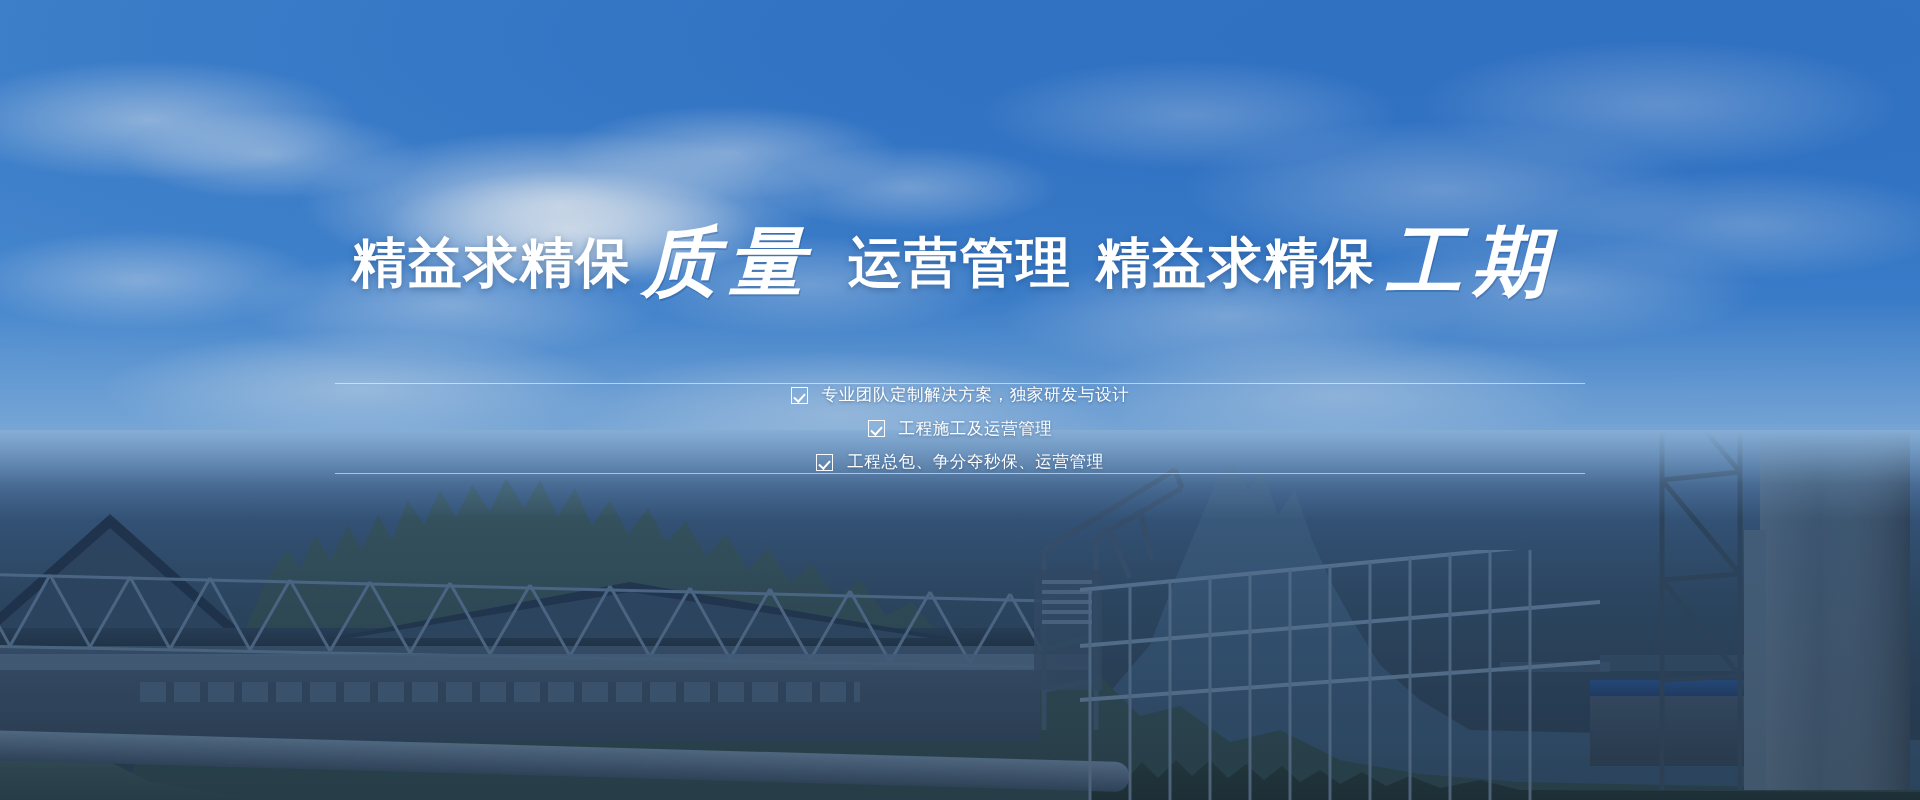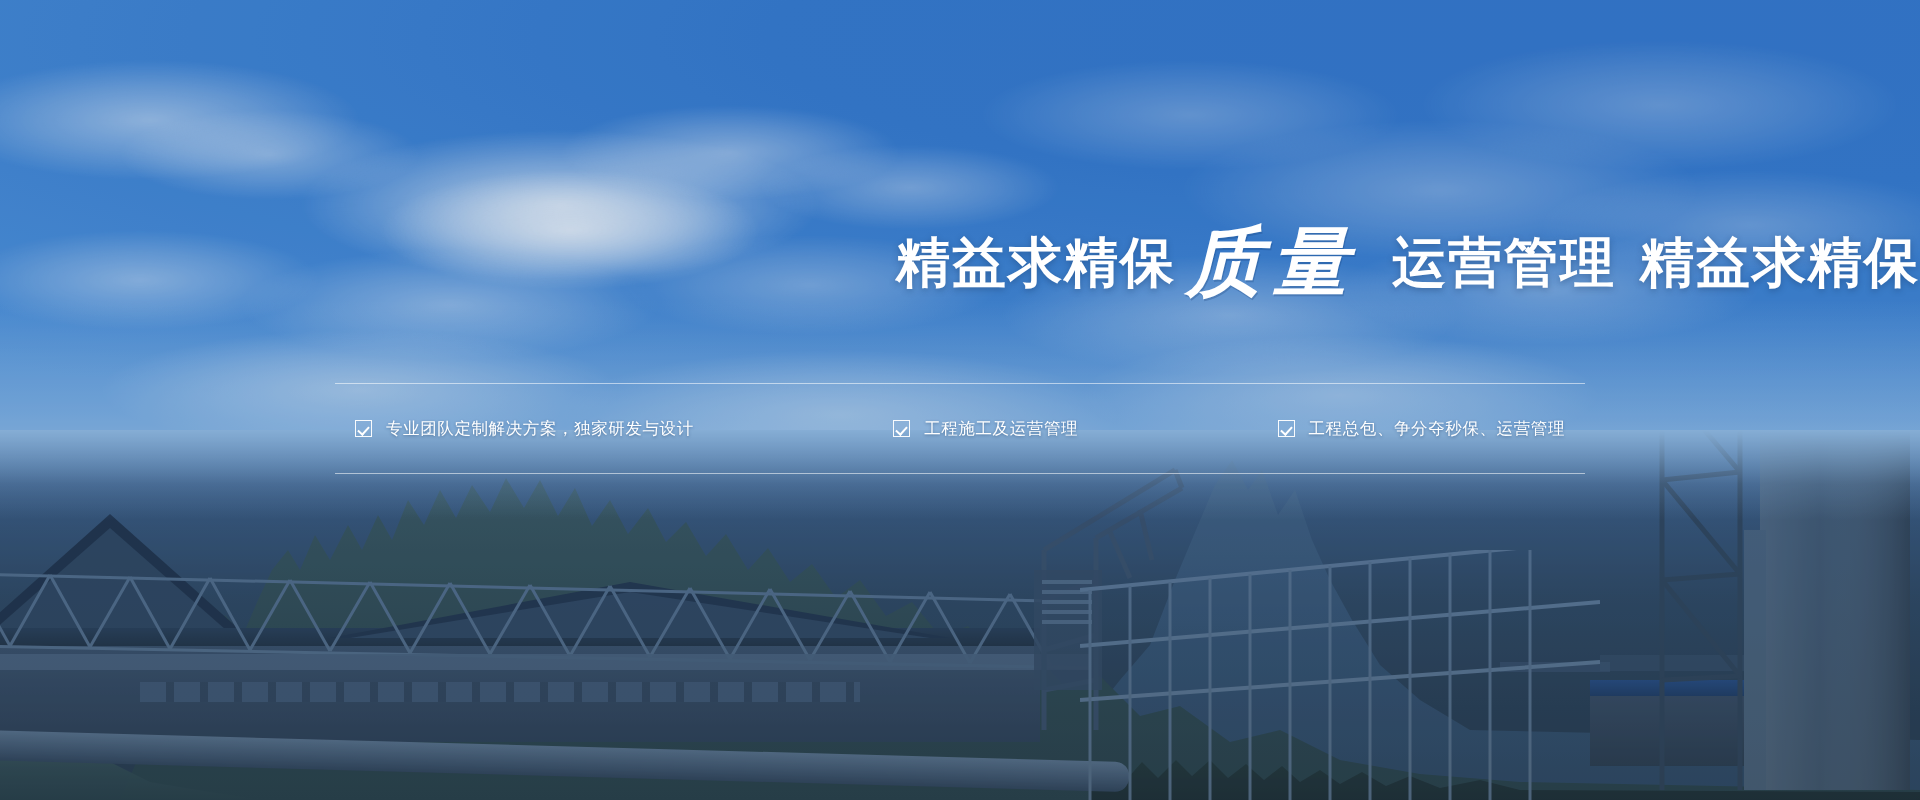--- a/index.html
+++ b/index.html
@@ -45,36 +45,36 @@
   .truss svg{ width:100%; height:100%; }
 
   
   .tower svg{ width:100%; height:100%; }
 
   
   .global-cool{ position:absolute; inset:0; background:rgba(60,98,145,.18); pointer-events:none; }
 
   
   .headline{ position:absolute; left:0; right:0; top:208px; height:110px;
-             display:flex; align-items:center; justify-content:flex-end; white-space:nowrap; }
+             display:flex; align-items:center; justify-content:center; white-space:nowrap; }
   .hl-white{ color:#ffffff; font-weight:bold; font-size:54px; letter-spacing:2px;
              text-shadow:0 2px 6px rgba(20,50,90,.35); }
   .hl-script{ color:#ffffff; font-weight:bold; font-size:76px; letter-spacing:10px;
               font-family:"DejaVu Serif","Liberation Serif",serif;
               font-style:italic; padding:0 10px;
               text-shadow:1px 2px 0 rgba(15,55,110,.25); }
   .hl-gap{ display:inline-block; width:24px; }
 
   
   .features{ position:absolute; left:50%; transform:translateX(-50%); top:383px;
              width:1250px; }
   .rule{ height:1px; width:100%; background:rgba(255,255,255,.55); }
   .rule.bottom{ margin-top:0; }
   .feat-row{ height:89px; display:flex; align-items:center; justify-content:space-between;
-             padding:0 20px; }
+             padding:0 20px;flex-direction:column; }
   .feat{ display:flex; align-items:center; gap:14px; }
   .chk{ width:17px; height:17px; border:1px solid rgba(255,255,255,.95);
         position:relative; flex:0 0 auto; }
   .chk::after{ content:""; position:absolute; left:2px; top:5px; width:9px; height:5px;
         border-left:2.4px solid #fff; border-bottom:2.4px solid #fff;
         transform:rotate(-48deg); }
   .feat-label{ color:#ffffff; font-size:16.5px; letter-spacing:.6px;
         text-shadow:0 1px 3px rgba(20,50,90,.45); }
 </style>
 </head>
@@ -302,20 +302,21 @@
 
   <div class="global-cool"></div>
 
   <div class="headline">
     <span class="hl-white">精益求精保</span>
     <span class="hl-script">质量</span>
     <span class="hl-gap"></span>
     <span class="hl-white">运营管理</span>
     <span class="hl-gap"></span>
     <span class="hl-white">精益求精保</span>
+    <span class="hl-script">工期</span>
   </div>
 
   <div class="features">
     <div class="rule"></div>
     <div class="feat-row">
 
       <div class="feat">
         <span class="chk"></span>
         <span class="feat-label">专业团队定制解决方案，独家研发与设计</span>
       </div>

